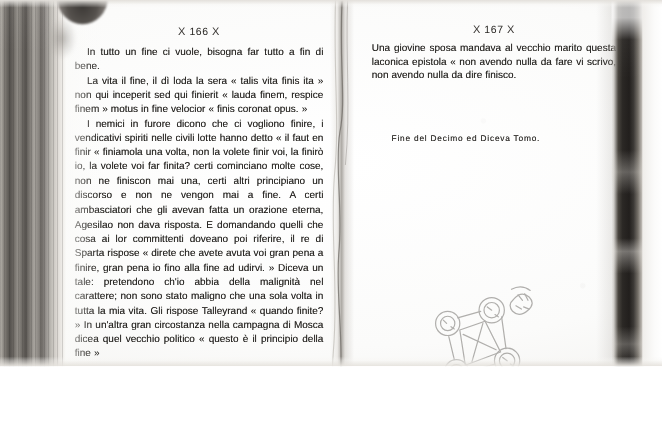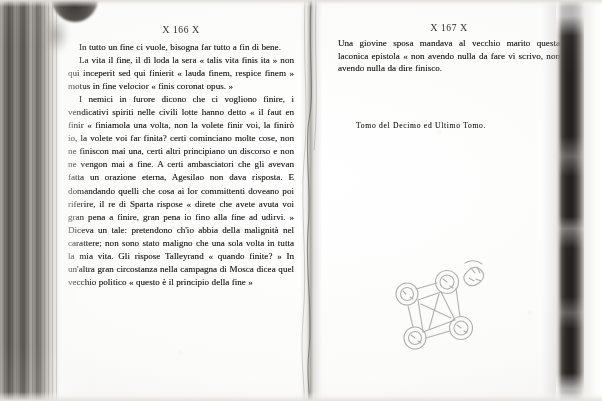--- a/index.html
+++ b/index.html
@@ -5,24 +5,24 @@
 <style>
   html, body {
     margin: 0;
     padding: 0;
     background: #ffffff;
   }
 
   #scan {
     position: relative;
     width: 602px;
-    height: 401px;
+    height: 333px;
     overflow: hidden;
     background: #fdfdfc;
-    font-family: Liberation Serif, serif;
+    font-family: Liberation Sans, sans-serif;
   }
 
   
   .paper-base {
     position: absolute;
     inset: 0;
     background:
       radial-gradient(120% 90% at 52% 45%, #ffffff 0%, #fbfbfa 55%, #f2f1ef 85%, #e8e7e4 100%);
   }
 
@@ -257,21 +257,21 @@
     </div>
   </div>
   <div class="left-fade"></div>
 
   <div class="page page-right">
     <div class="folio">
       <span class="brk">X</span><span>167</span><span class="brk">X</span>
     </div>
     <div class="body-col">
       <p class="para inked">Una giovine sposa mandava al vecchio marito questa laconica epistola « non avendo nulla da fare vi scrivo, non avendo nulla da dire finisco.</p>
-      <div class="colophon inked">Tomo del Decimo ed Ultimo Tomo.</div>
+      <div class="colophon inked">Fine del Decimo ed Diceva Tomo.</div>
     </div>
   </div>
 
   <div class="stamp">
     <svg width="108" height="108" viewBox="0 0 108 108" fill="none" stroke="#4a4742" stroke-width="1.1" stroke-linecap="round">
       <circle cx="22" cy="36" r="11"></circle>
       <circle cx="22" cy="36" r="6.5"></circle>
       <circle cx="62" cy="24" r="11.5"></circle>
       <circle cx="62" cy="24" r="7"></circle>
       <circle cx="30" cy="80" r="11"></circle>

